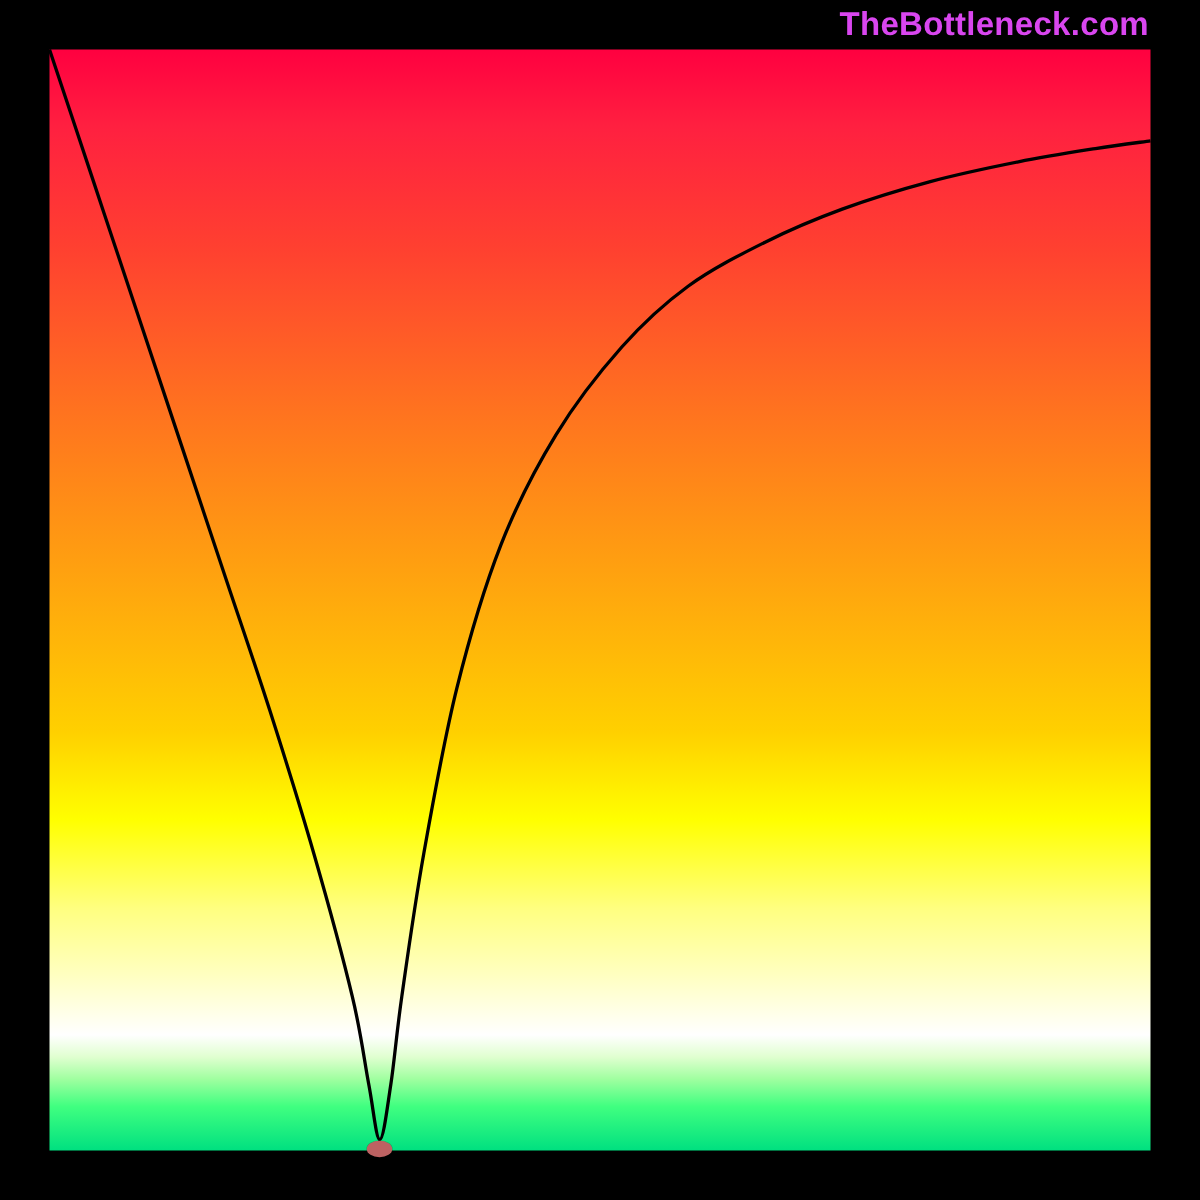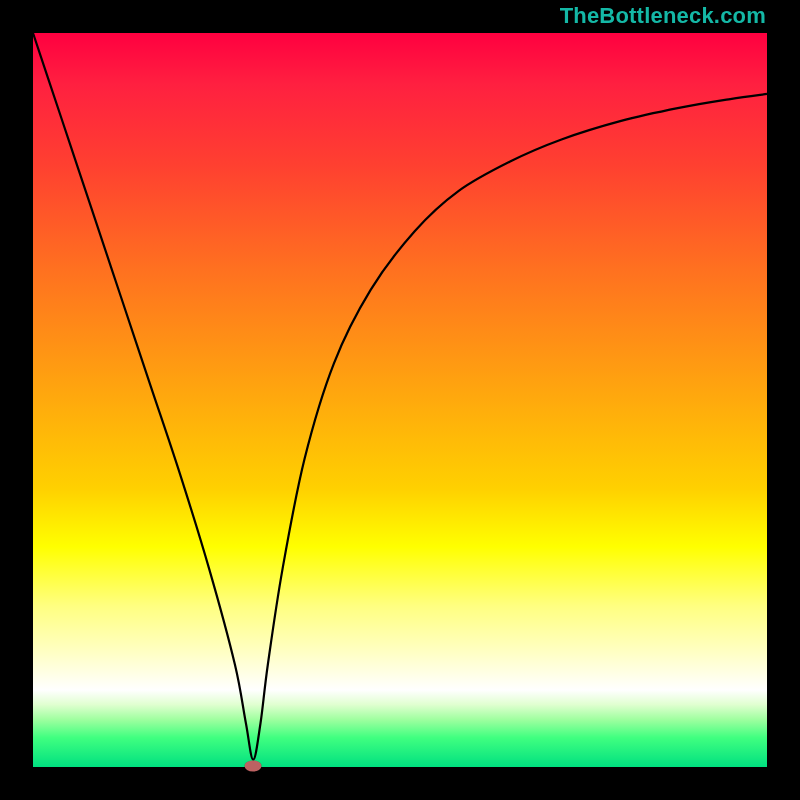--- a/index.html
+++ b/index.html
@@ -41,21 +41,21 @@
       #00e080 100%
     );
   }
   .watermark {
     position: absolute;
     top: 3px;
     right: 34px;
     font-family: Arial, Helvetica, sans-serif;
     font-size: 22px;
     font-weight: 600;
-    color: #14b8a6;
+    color: #d946ef;
     letter-spacing: 0.2px;
   }
   svg.curve {
     position: absolute;
     left: 0;
     top: 0;
     width: 734px;
     height: 734px;
     overflow: visible;
   }

